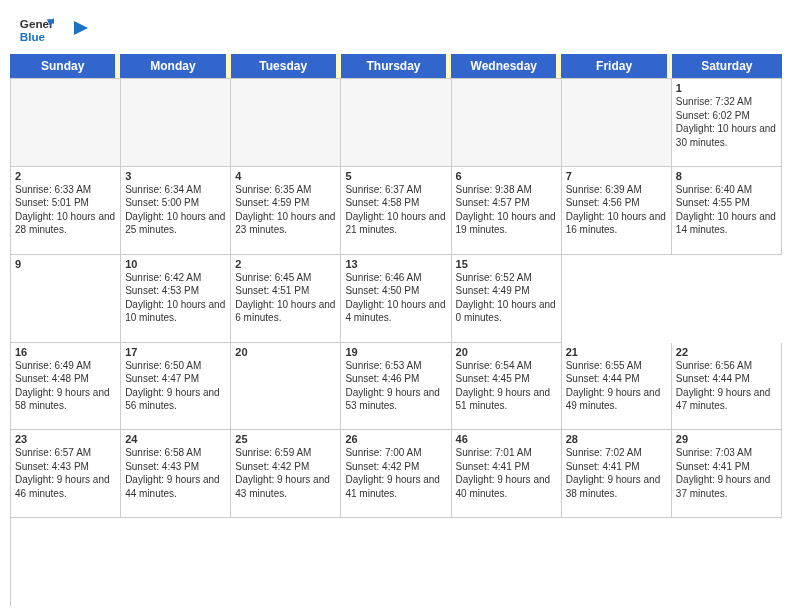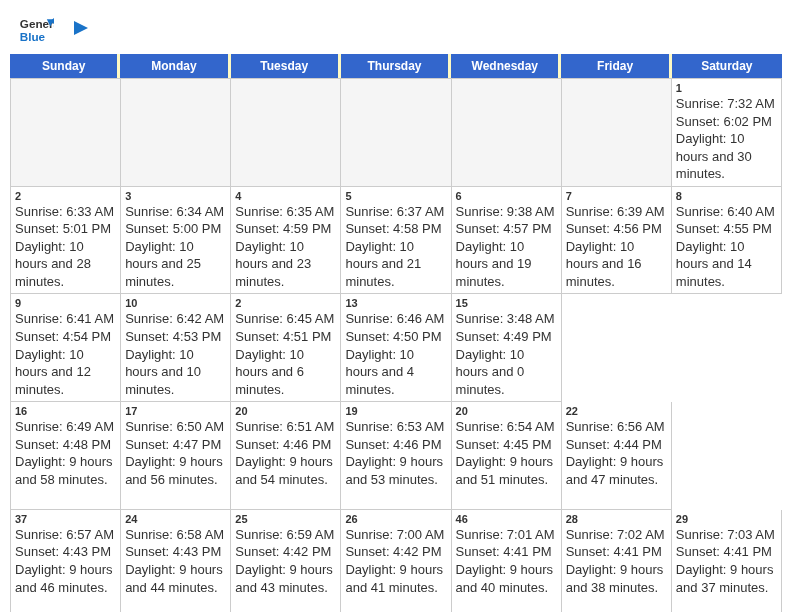--- a/index.html
+++ b/index.html
@@ -55,21 +55,21 @@
       display: grid;
       grid-template-columns: repeat(7, 1fr);
       background: #3366cc;
     }
     .cal-header-cell {
       color: #fff;
       font-size: 12px;
       font-weight: bold;
       text-align: center;
       padding: 5px 2px;
-      border-right: 3px solid #fef9c3;
+      border-right: 5px solid #fef9c3;
     }
     .cal-header-cell:last-child {
       border-right: none;
     }
     .cal-body {
       flex: 1;
       display: grid;
       grid-template-rows: repeat(6, 1fr);
       border-left: 1px solid #ccc;
       border-top: 1px solid #ccc;
@@ -92,21 +92,21 @@
       background: #f5f5f5;
     }
     .day-num {
       font-size: 11px;
       font-weight: bold;
       color: #333;
       display: block;
       margin-bottom: 1px;
     }
     .day-info {
-      font-size: 13px;
+      font-size: 10px;
       color: #333;
       line-height: 1.35;
     }
   </style>
 </head>
 <body>
 
 <div class="page">
   <div class="header">
     <div class="logo">
@@ -198,23 +198,20 @@
           <div class="cal-cell">
             <span class="day-num">8</span>
             <div class="day-info">Sunrise: 6:40 AM
 Sunset: 4:55 PM
 Daylight: 10 hours and 14 minutes.</div>
           </div>
         </div>
         <div class="cal-row">
           <div class="cal-cell">
             <span class="day-num">9</span>
-            <div class="day-info">Sunrise: 6:41 AM
-Sunset: 4:54 PM
-Daylight: 10 hours and 12 minutes.</div>
           </div>
           <div class="cal-cell">
             <span class="day-num">10</span>
             <div class="day-info">Sunrise: 6:42 AM
 Sunset: 4:53 PM
 Daylight: 10 hours and 10 minutes.</div>
           </div>
           <div class="cal-cell">
             <span class="day-num">2</span>
             <div class="day-info">Sunrise: 6:45 AM
@@ -222,66 +219,69 @@
 Daylight: 10 hours and 6 minutes.</div>
           </div>
           <div class="cal-cell">
             <span class="day-num">13</span>
             <div class="day-info">Sunrise: 6:46 AM
 Sunset: 4:50 PM
 Daylight: 10 hours and 4 minutes.</div>
           </div>
           <div class="cal-cell">
             <span class="day-num">15</span>
-            <div class="day-info">Sunrise: 3:48 AM
+            <div class="day-info">Sunrise: 6:52 AM
 Sunset: 4:49 PM
 Daylight: 10 hours and 0 minutes.</div>
           </div>
         </div>
         <div class="cal-row">
           <div class="cal-cell">
             <span class="day-num">16</span>
             <div class="day-info">Sunrise: 6:49 AM
 Sunset: 4:48 PM
 Daylight: 9 hours and 58 minutes.</div>
           </div>
           <div class="cal-cell">
             <span class="day-num">17</span>
             <div class="day-info">Sunrise: 6:50 AM
 Sunset: 4:47 PM
 Daylight: 9 hours and 56 minutes.</div>
           </div>
           <div class="cal-cell">
             <span class="day-num">20</span>
-            <div class="day-info">Sunrise: 6:51 AM
-Sunset: 4:46 PM
-Daylight: 9 hours and 54 minutes.</div>
           </div>
           <div class="cal-cell">
             <span class="day-num">19</span>
             <div class="day-info">Sunrise: 6:53 AM
 Sunset: 4:46 PM
 Daylight: 9 hours and 53 minutes.</div>
           </div>
           <div class="cal-cell">
             <span class="day-num">20</span>
             <div class="day-info">Sunrise: 6:54 AM
 Sunset: 4:45 PM
 Daylight: 9 hours and 51 minutes.</div>
           </div>
           <div class="cal-cell">
+            <span class="day-num">21</span>
+            <div class="day-info">Sunrise: 6:55 AM
+Sunset: 4:44 PM
+Daylight: 9 hours and 49 minutes.</div>
+          </div>
+          <div class="cal-cell">
             <span class="day-num">22</span>
             <div class="day-info">Sunrise: 6:56 AM
 Sunset: 4:44 PM
 Daylight: 9 hours and 47 minutes.</div>
           </div>
         </div>
         <div class="cal-row">
           <div class="cal-cell">
-            <span class="day-num">37</span>
+            <span class="day-num">23</span>
             <div class="day-info">Sunrise: 6:57 AM
 Sunset: 4:43 PM
 Daylight: 9 hours and 46 minutes.</div>
           </div>
           <div class="cal-cell">
             <span class="day-num">24</span>
             <div class="day-info">Sunrise: 6:58 AM
 Sunset: 4:43 PM
 Daylight: 9 hours and 44 minutes.</div>
           </div>

